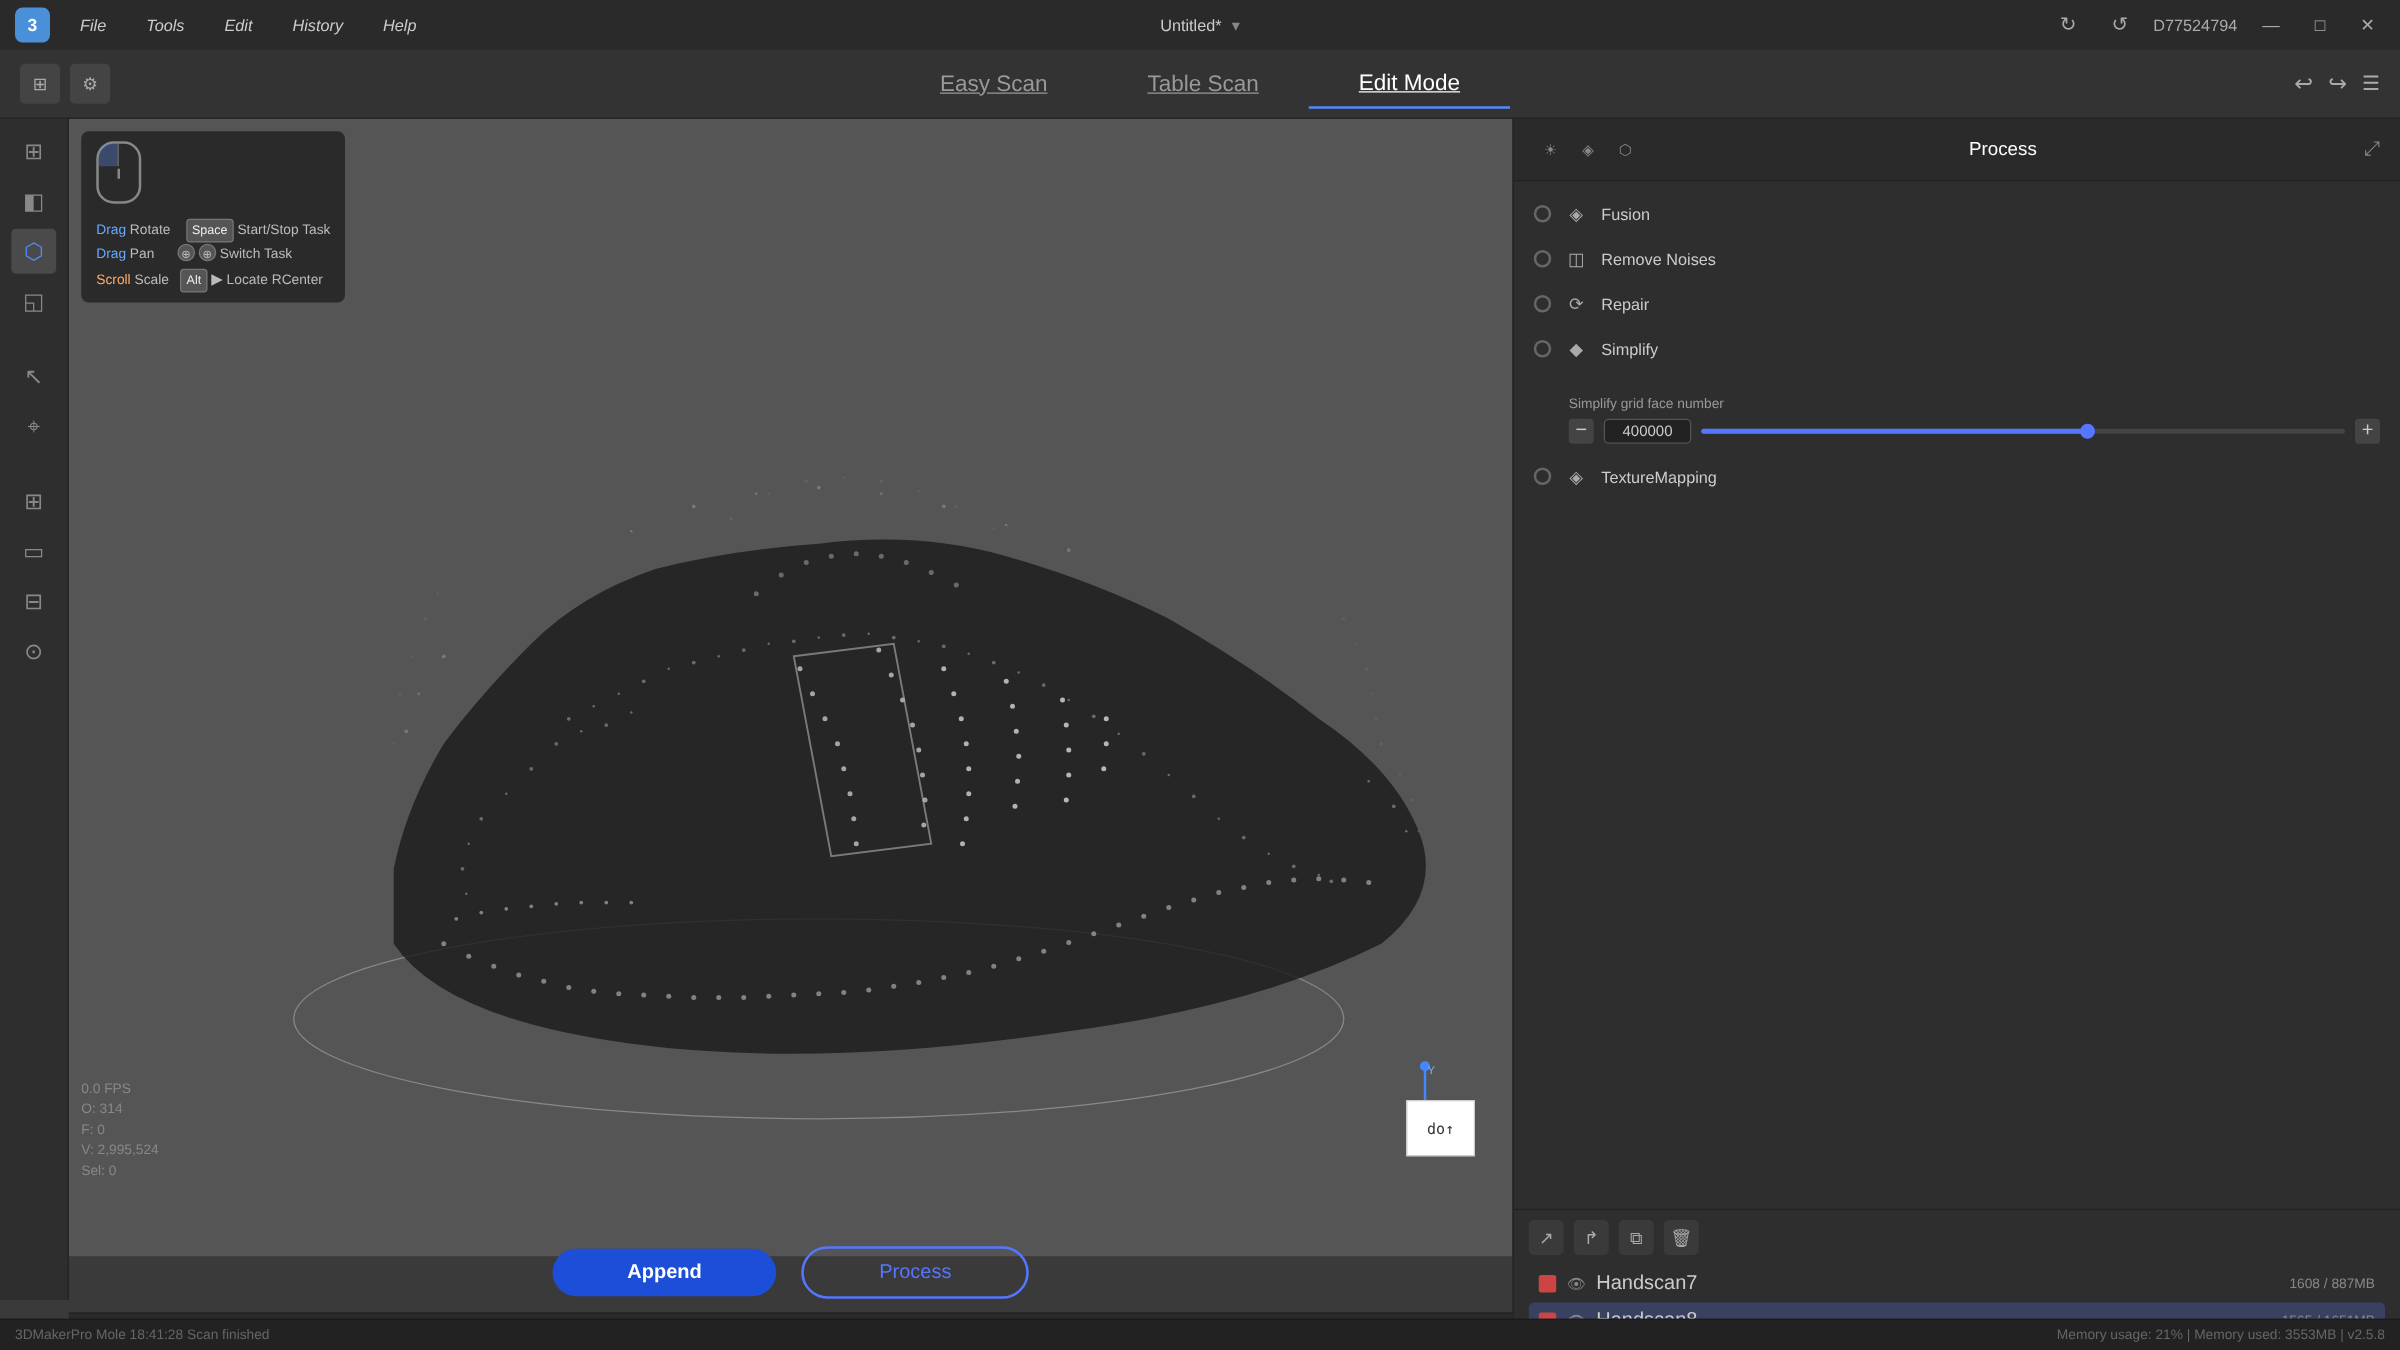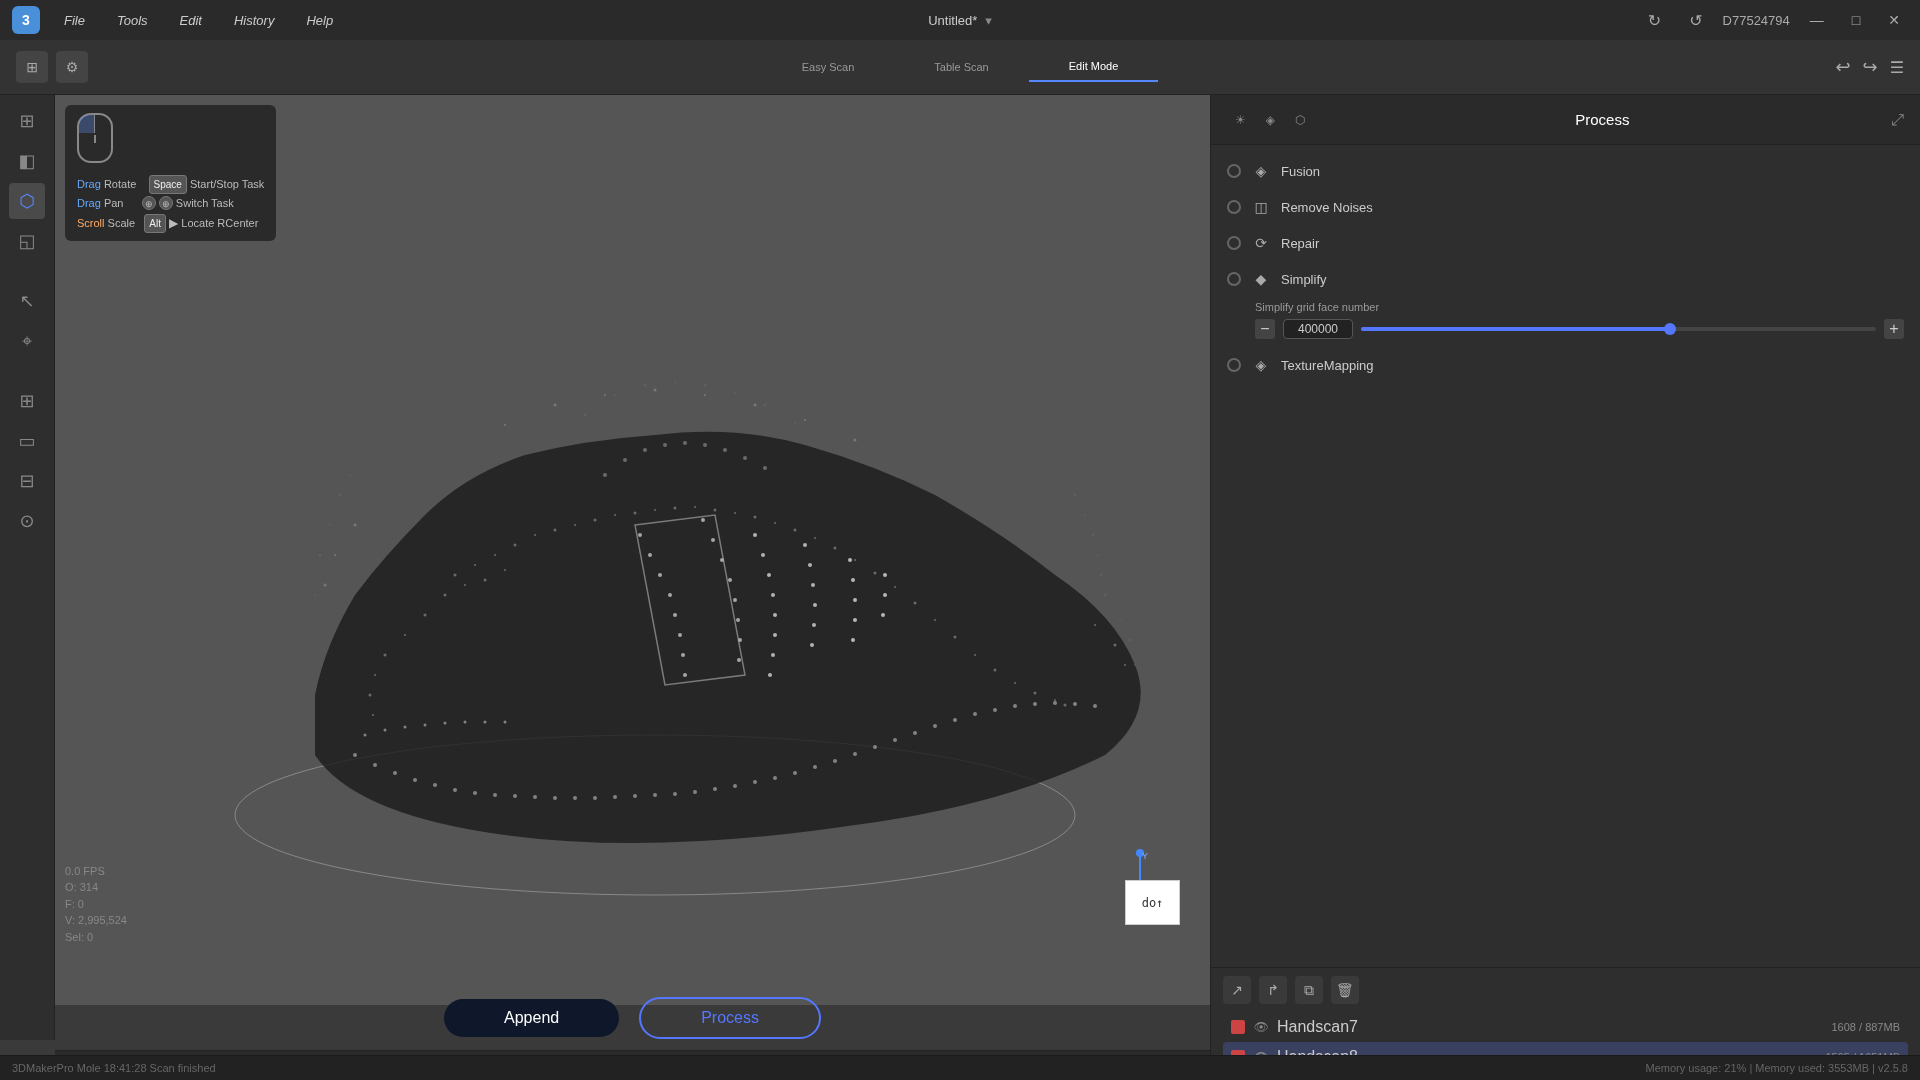--- a/index.html
+++ b/index.html
@@ -23,21 +23,21 @@
 
     
     #toolbar {
       position: absolute; top: 40px; left: 0; width: 1920px; height: 55px;
       background: #333; display: flex; align-items: center; justify-content: center;
       border-bottom: 1px solid #222; z-index: 90;
     }
     #toolbar-left { position: absolute; left: 16px; display: flex; align-items: center; gap: 8px; }
     .toolbar-icon-btn { width: 32px; height: 32px; background: #444; border-radius: 4px; display: flex; align-items: center; justify-content: center; cursor: pointer; color: #aaa; font-size: 14px; }
     #tabs { display: flex; align-items: center; gap: 0; }
-    .tab { padding: 8px 40px; color: #999; cursor: pointer; font-size: 11px; }
+    .tab { padding: 8px 40px; color: #999; cursor: pointer; font-size: 18px; text-decoration: underline; }
     .tab.active { color: #fff; border-bottom: 2px solid #5588ff; }
     #toolbar-right { position: absolute; right: 16px; display: flex; align-items: center; gap: 12px; }
 
     
     #left-sidebar {
       position: absolute; top: 95px; left: 0; width: 55px; height: 945px;
       background: #2e2e2e; display: flex; flex-direction: column; align-items: center;
       padding: 8px 0; gap: 4px; border-right: 1px solid #222; z-index: 80;
     }
     .sidebar-btn { width: 36px; height: 36px; display: flex; align-items: center; justify-content: center; cursor: pointer; color: #888; font-size: 18px; border-radius: 4px; }
@@ -75,21 +75,21 @@
       position: absolute; bottom: 0; left: 55px; width: 1155px; height: 30px;
       background: #2a2a2a; display: flex; align-items: center; padding: 0 12px; gap: 20px;
       font-size: 11px; color: #777; border-top: 1px solid #222;
     }
 
     
     #bottom-buttons {
       position: absolute; bottom: 35px; left: 55px; width: 1155px; height: 55px;
       display: flex; align-items: center; justify-content: center; gap: 20px;
     }
-    .btn-append { background: #0f172a; color: white; border: none; border-radius: 25px; padding: 10px 60px; font-size: 16px; cursor: pointer; font-weight: 400; }
+    .btn-append { background: #1d4ed8; color: white; border: none; border-radius: 25px; padding: 10px 60px; font-size: 16px; cursor: pointer; font-weight: 700; }
     .btn-process { background: transparent; color: #5577ff; border: 2px solid #5577ff; border-radius: 25px; padding: 10px 60px; font-size: 16px; cursor: pointer; font-weight: 500; }
 
     
     #right-panel {
       position: absolute; top: 95px; right: 0; width: 710px; height: 985px;
       background: #2e2e2e; border-left: 1px solid #222; display: flex; flex-direction: column;
     }
     #right-panel-header {
       height: 50px; background: #2a2a2a; display: flex; align-items: center; justify-content: space-between;
       padding: 0 16px; border-bottom: 1px solid #222;
@@ -97,21 +97,21 @@
     .panel-tabs { display: flex; align-items: center; gap: 4px; }
     .panel-tab { color: #888; font-size: 12px; padding: 4px 8px; cursor: pointer; }
     .panel-title { color: white; font-size: 15px; font-weight: 500; }
     #process-list { padding: 8px 0; flex: 1; }
     .process-item { display: flex; align-items: center; padding: 8px 16px; gap: 10px; cursor: pointer; }
     .radio-dot { width: 14px; height: 14px; border-radius: 50%; border: 2px solid #666; flex-shrink: 0; }
     .process-icon { width: 20px; height: 20px; display: flex; align-items: center; justify-content: center; color: #aaa; font-size: 14px; flex-shrink: 0; }
     .process-label { color: #ccc; font-size: 13px; }
 
     
-    #simplify-section { padding: 4px 16px 8px 44px; }
+    #simplify-section { padding: 4px 16px 8px 44px; margin-top: 16px; }
     .slider-row { display: flex; align-items: center; gap: 8px; }
     .slider-minus { width: 20px; height: 20px; background: #444; border-radius: 3px; display: flex; align-items: center; justify-content: center; cursor: pointer; color: #ccc; font-size: 16px; }
     .slider-track { flex: 1; height: 4px; background: #444; border-radius: 2px; position: relative; }
     .slider-fill { width: 60%; height: 100%; background: #5577ff; border-radius: 2px; }
     .slider-thumb { width: 12px; height: 12px; background: #5577ff; border-radius: 50%; position: absolute; top: -4px; left: 60%; transform: translateX(-50%); }
     .slider-plus { width: 20px; height: 20px; background: #444; border-radius: 3px; display: flex; align-items: center; justify-content: center; cursor: pointer; color: #ccc; font-size: 16px; }
     .slider-value { background: #222; border: 1px solid #555; border-radius: 4px; padding: 2px 8px; color: #ccc; font-size: 12px; min-width: 70px; text-align: center; }
 
     
     #panel-bottom {

